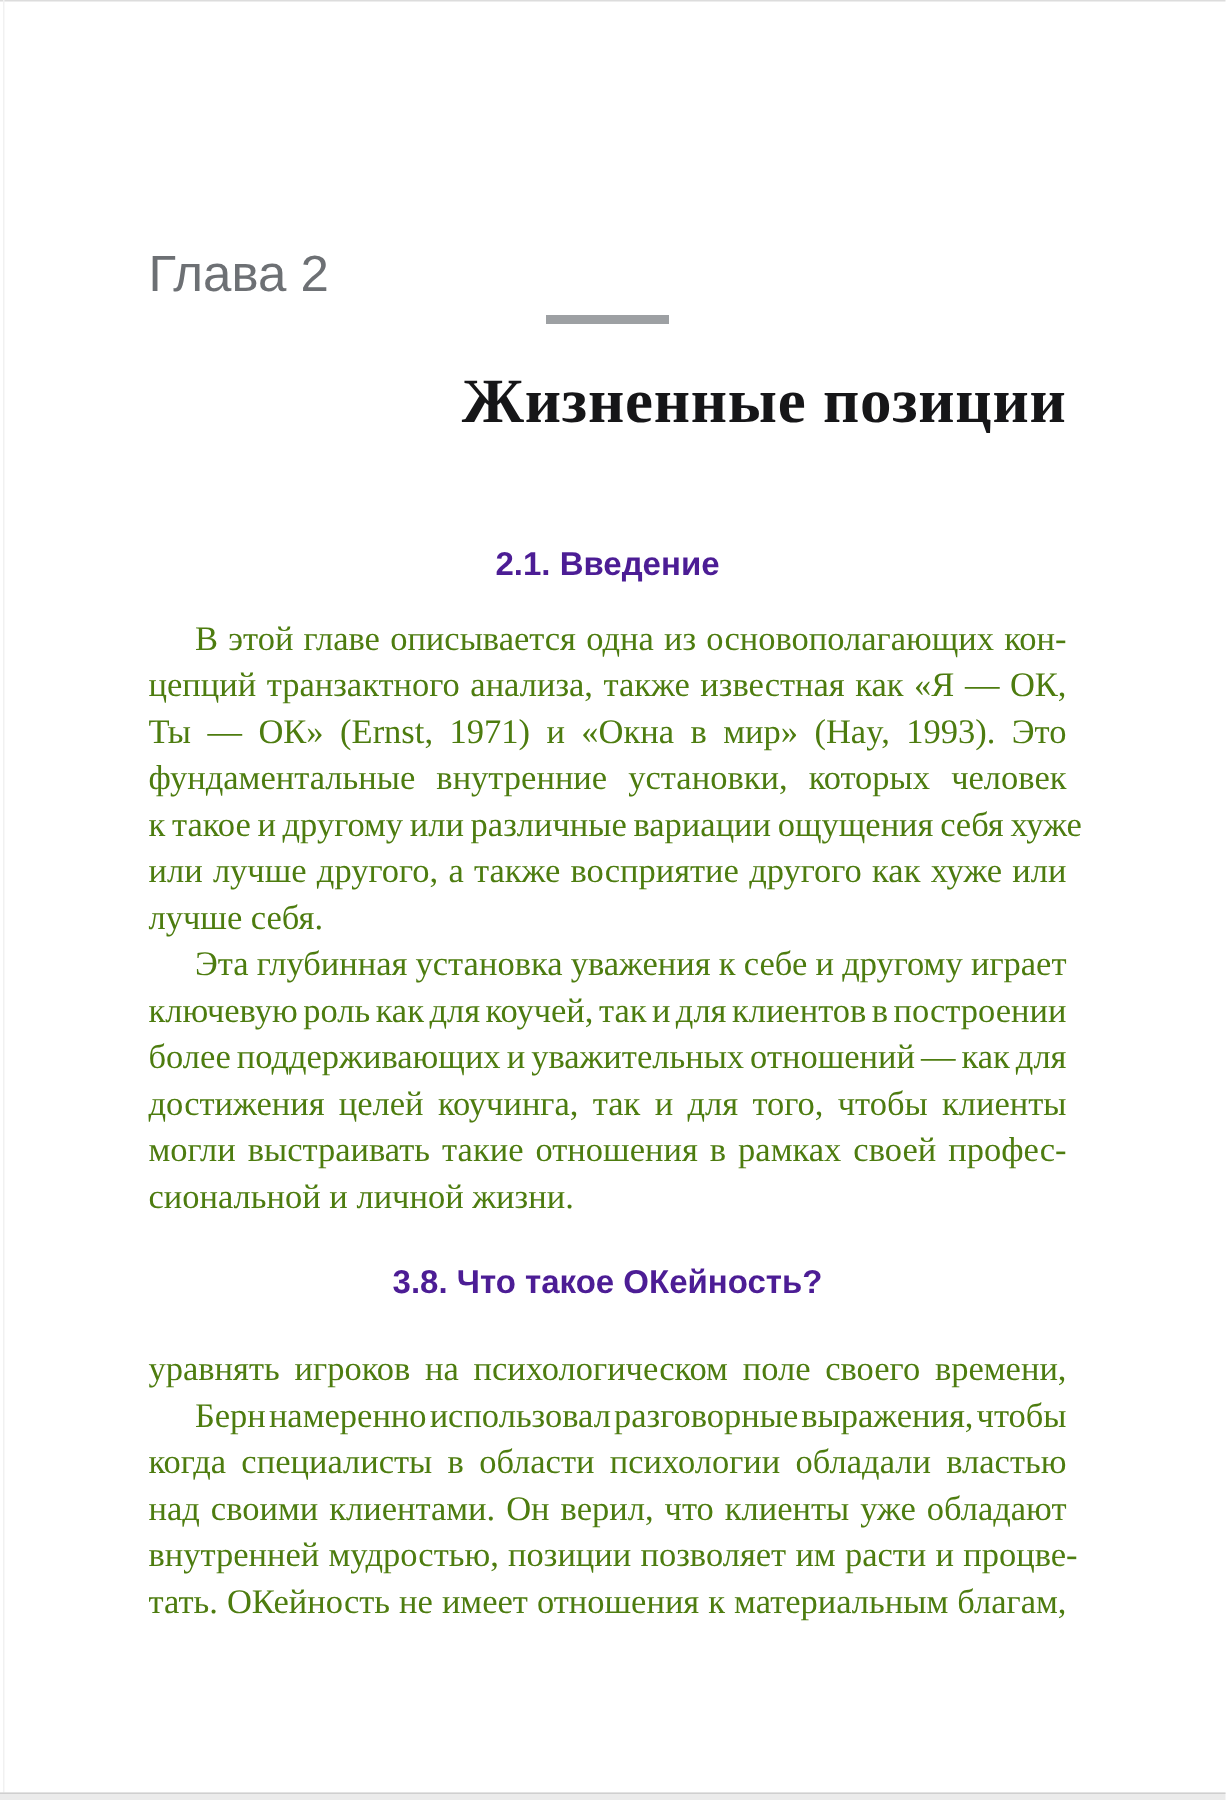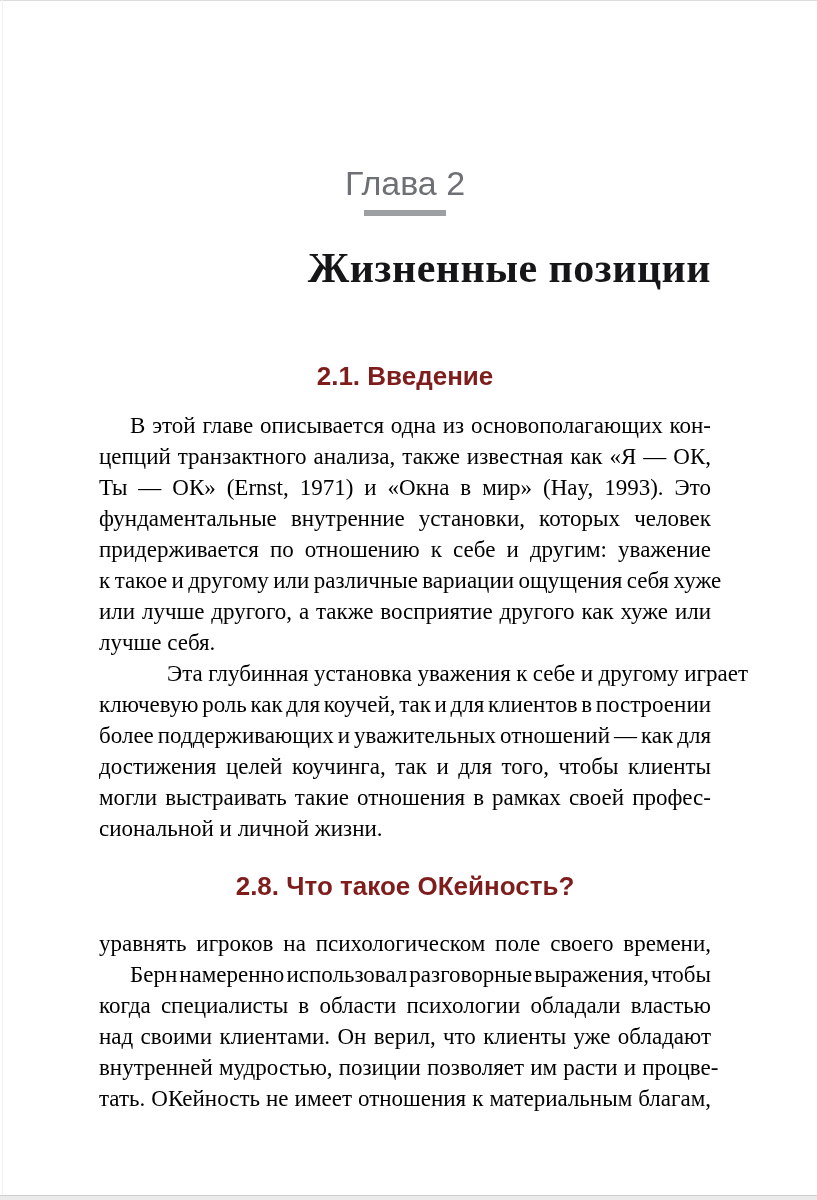--- a/index.html
+++ b/index.html
@@ -12,21 +12,20 @@
   }
   .edge-top    { position: absolute; top: 0; left: 0; right: 0; height: 1px; background: #dcdcdc; }
   .edge-left   { position: absolute; top: 0; bottom: 0; left: 2px; width: 1px; background: #f1f1f1; }
   .edge-bottom { position: absolute; bottom: 0; left: 0; right: 0; height: 4px;
                  background: #ebebeb; border-top: 1px solid #cfcfcf; }
 
   .content { position: absolute; left: 99px; top: 0; width: 612px; }
 
   .chapter-label {
     margin-top: 162px;
-    text-align: center;
     font-family: "Liberation Sans", "DejaVu Sans", sans-serif;
     font-weight: 400;
     font-size: 34px; line-height: 42px;
     color: #6d7074;
   }
   .chapter-divider {
     width: 82px; height: 6px;
     margin: 6px auto 0 auto;
     background: #9da0a3;
   }
@@ -37,29 +36,29 @@
     font-weight: 700;
     font-size: 42px; line-height: 52px;
     letter-spacing: 0.5px;
     color: #161618;
   }
   .section-heading {
     margin: 64px 0 0 0;
     text-align: center;
     font-family: "Liberation Sans", "DejaVu Sans", sans-serif;
     font-weight: 700;
-    font-size: 26px; line-height: 36px;
-    color: #7f1d1d;
+    font-size: 22px; line-height: 36px;
+    color: #4c1d95;
   }
   .section-heading.tight { margin-top: 24px; }
 
   .para {
     margin: 16px 0 0 0;
     font-size: 23px; line-height: 31px;
-    color: #000000;
+    color: #4d7c0f;
   }
   .para.flow  { margin-top: 0; }
   .para.after-heading { margin-top: 24px; }
 
   .line { white-space: nowrap; }
   .line.indent { padding-left: 31px; }
 </style>
 </head>
 <body>
 
@@ -72,36 +71,35 @@
   <div class="chapter-divider"></div>
   <h1 class="chapter-title">Жизненные позиции</h1>
 
   <h2 class="section-heading">2.1. Введение</h2>
 
   <div class="para">
     <div class="line indent"><span style="word-spacing: 1.06696px;">В этой главе описывается одна из основополагающих кон-</span></div>
     <div class="line"><span style="word-spacing: 1.2793px;">цепций транзактного анализа, также известная как «Я — ОК,</span></div>
     <div class="line"><span style="word-spacing: 5.21875px;">Ты — ОК» (Ernst, 1971) и «Окна в мир» (Hay, 1993). Это</span></div>
     <div class="line"><span style="word-spacing: 8.35938px;">фундаментальные внутренние установки, которых человек</span></div>
-    <div class="line"><span style="word-spacing: 5.3683px;">придерживается по отношению к себе и другим: уважение</span></div>
     <div class="line"><span style="word-spacing: -1.29861px;">к такое и другому или различные вариации ощущения себя хуже</span></div>
     <div class="line"><span style="word-spacing: 1.08854px;">или лучше другого, а также восприятие другого как хуже или</span></div>
     <div class="line last"><span>лучше себя.</span></div>
   </div>
 
   <div class="para flow">
-    <div class="line indent"><span style="word-spacing: -0.271484px; margin-left: 37px;">Эта глубинная установка уважения к себе и другому играет</span></div>
+    <div class="line indent"><span style="word-spacing: -0.271484px;">Эта глубинная установка уважения к себе и другому играет</span></div>
     <div class="line"><span style="word-spacing: -2.11563px;">ключевую роль как для коучей, так и для клиентов в построении</span></div>
     <div class="line"><span style="word-spacing: -1.72991px; text-align: center;">более поддерживающих и уважительных отношений — как для</span></div>
     <div class="line"><span style="word-spacing: 3.79297px;">достижения целей коучинга, так и для того, чтобы клиенты</span></div>
     <div class="line"><span style="word-spacing: 2.27455px; font-family: Liberation Serif, serif;">могли выстраивать такие отношения в рамках своей профес-</span></div>
     <div class="line last"><span>сиональной и личной жизни.</span></div>
   </div>
 
-  <h2 class="section-heading tight">2.8. Что такое ОКейность?</h2>
+  <h2 class="section-heading tight">3.8. Что такое ОКейность?</h2>
 
   <div class="para after-heading">
     <div class="line"><span style="word-spacing: 4.11198px;">уравнять игроков на психологическом поле своего времени,</span></div>
     <div class="line indent"><span style="word-spacing: -3.70625px;">Берн намеренно использовал разговорные выражения, чтобы</span></div>
     <div class="line"><span style="word-spacing: 4.45573px;">когда специалисты в области психологии обладали властью</span></div>
     <div class="line"><span style="word-spacing: 1.58984px;">над своими клиентами. Он верил, что клиенты уже обладают</span></div>
     <div class="line"><span style="word-spacing: 0.404018px;">внутренней мудростью, позиции позволяет им расти и процве-</span></div>
     <div class="line"><span style="word-spacing: 0.292411px;">тать. ОКейность не имеет отношения к материальным благам,</span></div>
   </div>
 

